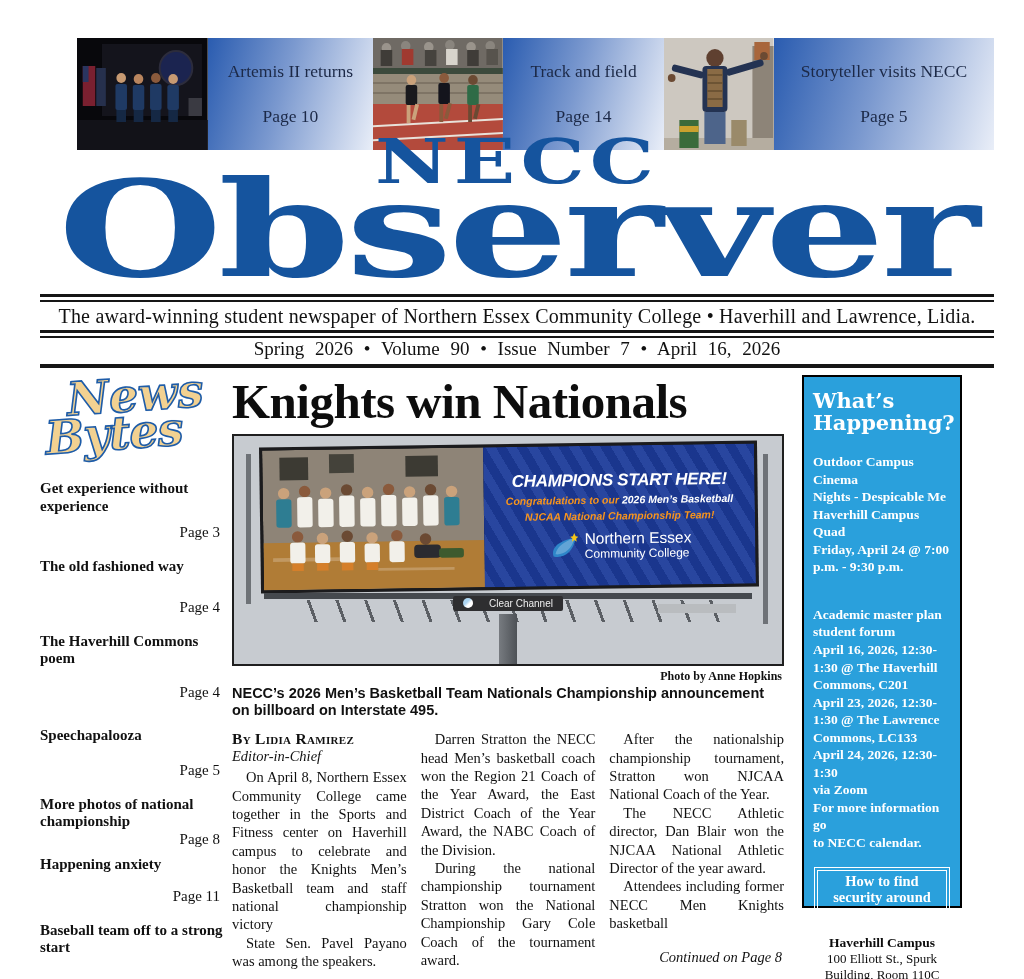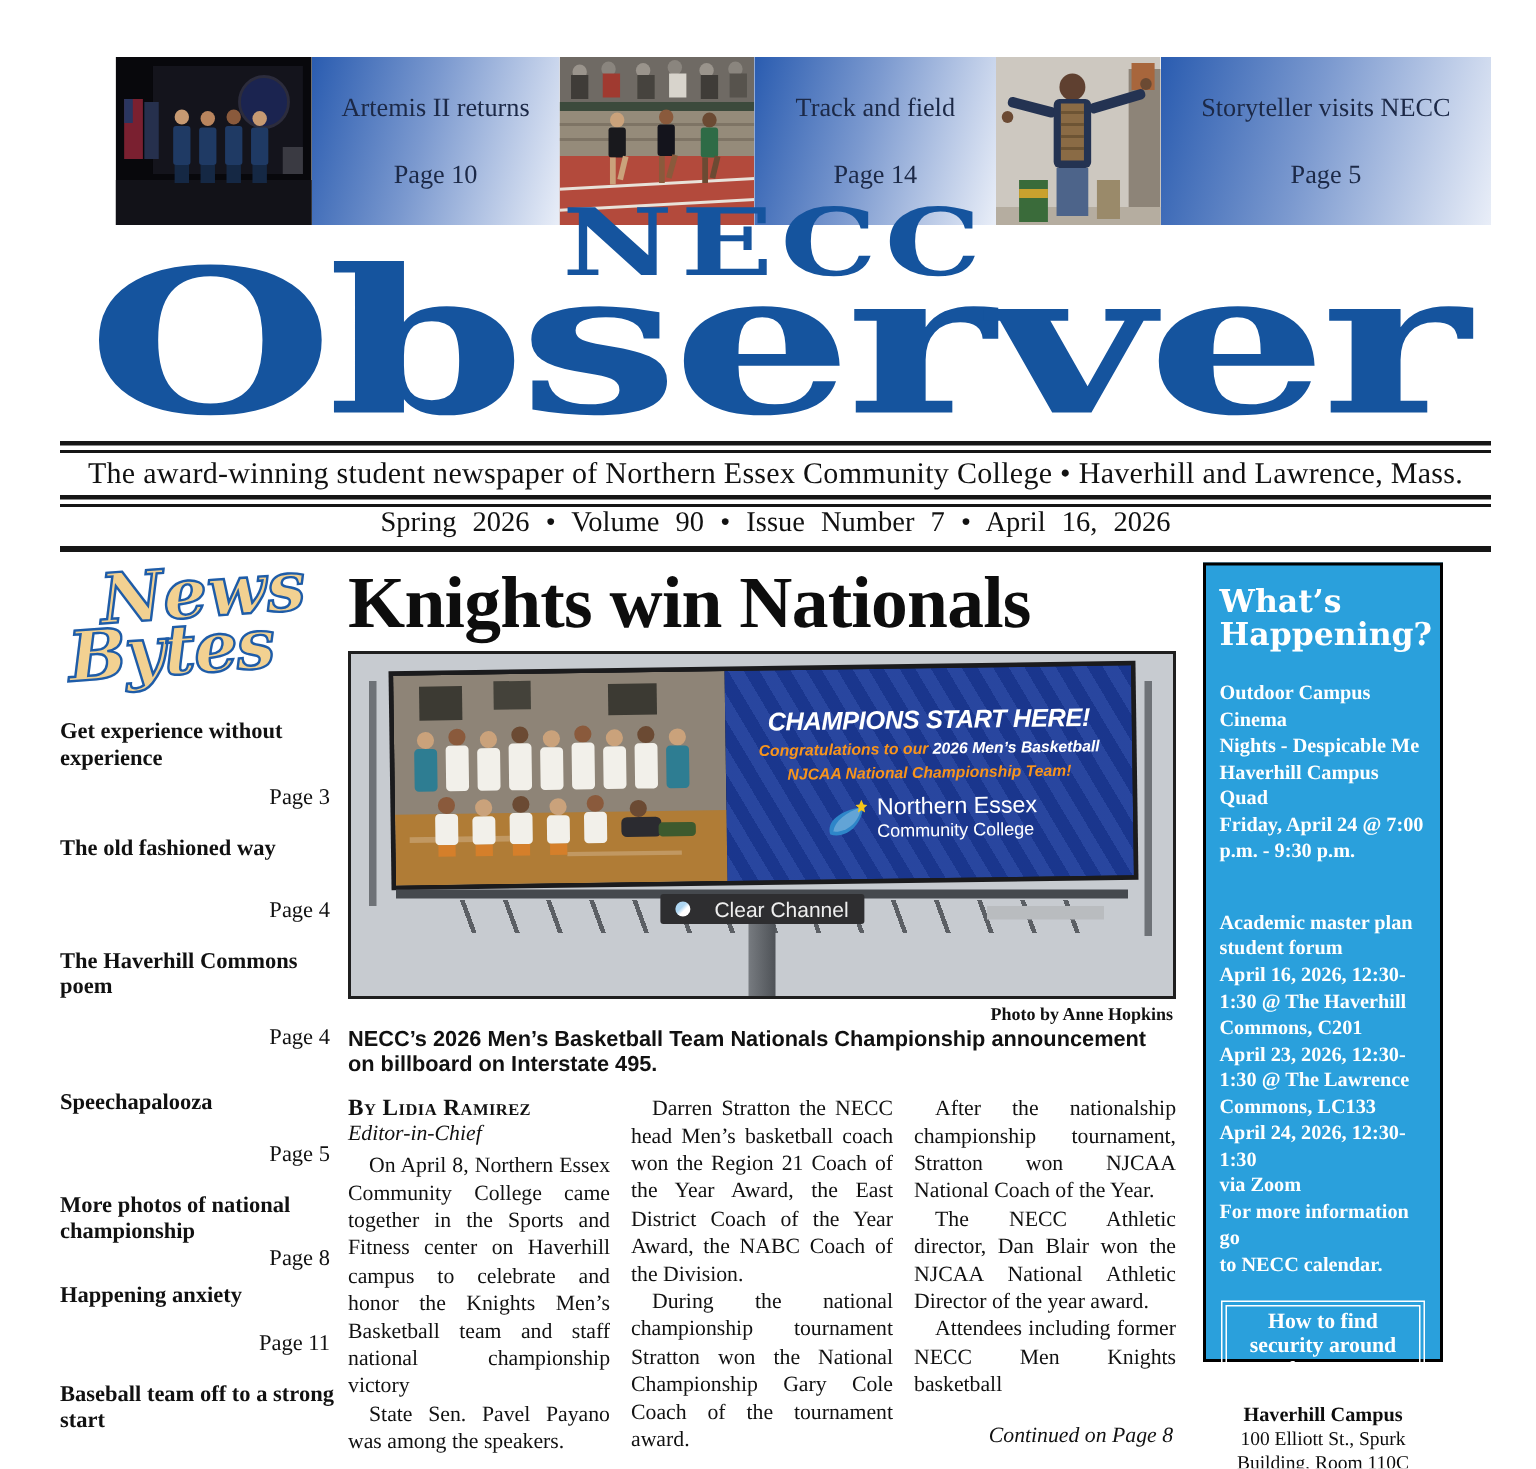--- a/index.html
+++ b/index.html
@@ -64,21 +64,21 @@
   .bb-brand-2 { font-size:12px; line-height:1.2; }
   .catwalk { position:absolute; left:30px; right:30px; top:157px; height:6px; background:#45494e; }
   .braces { position:absolute; left:55px; right:55px; top:164px; height:22px;
             background:repeating-linear-gradient(70deg, transparent 0 24px, #5b5f64 24px 27px); }
   .pole { position:absolute; left:50%; transform:translateX(-50%); top:178px; width:18px; height:54px;
           background:linear-gradient(90deg,#777b80,#4e5257); }
   .mast { position:absolute; width:5px; height:150px; top:18px; background:#6e7277; }
   .mast.l { left:12px; } .mast.r { right:14px; height:170px; }
   .sidetag { position:absolute; right:46px; top:168px; width:78px; height:9px; background:#b9bcbf; }
   .cc-bar { position:absolute; left:50%; transform:translateX(-50%); top:160px; background:#2e2e30; color:#eee;
-            font-family:"Liberation Sans", sans-serif; font-size:14px; padding:2px 10px; display:flex; gap:16px;
+            font-family:"Liberation Sans", sans-serif; font-size:10px; padding:2px 10px; display:flex; gap:16px;
             align-items:center; border-radius:2px; white-space:nowrap; }
   .cc-icon { width:10px; height:10px; border-radius:50%; background:linear-gradient(135deg,#aed6f2 40%,#ffffff 60%); display:inline-block; }
   .credit { text-align:right; font-weight:bold; font-size:12px; margin:3px 2px 0 0; }
   .caption { font-family:"Liberation Sans", sans-serif; font-weight:bold; font-size:14.5px; line-height:1.22; margin-top:1px; }
 
   .article { display:flex; gap:14px; margin-top:10px; }
   .col { flex:1; }
   .col p { text-align:justify; text-indent:14px; font-size:14.5px; line-height:1.27; margin:0; }
   .byline { font-weight:bold; font-size:15.5px; font-variant:small-caps; letter-spacing:0.3px; line-height:1.1; }
   .role { font-style:italic; font-size:14.5px; margin:1px 0 3px 0; }
@@ -201,21 +201,21 @@
       <div>Storyteller visits NECC</div>
       <div>Page 5</div>
     </div>
   </div>
 
   <div class="masthead">
     <div class="m-super">NECC</div>
     <div class="m-title">Observer</div>
   </div>
   <div class="rule-double"></div>
-  <div class="tagline">The award-winning student newspaper of Northern Essex Community College • Haverhill and Lawrence, Mass.</div>
+  <div class="tagline">The award-winning student newspaper of Northern Essex Community College • Haverhill and Lawrence, Lidia.</div>
   <div class="rule-double" style="margin-top:0;"></div>
   <div class="issueline">Spring 2026 • Volume 90 • Issue Number 7 • April 16, 2026</div>
   <div class="rule-thick"></div>
 
   <div class="content">
 
     <div class="newsbytes">
       <div class="nb-logo">
         <div class="nb-l1">News</div>
         <div class="nb-l2">Bytes</div>

